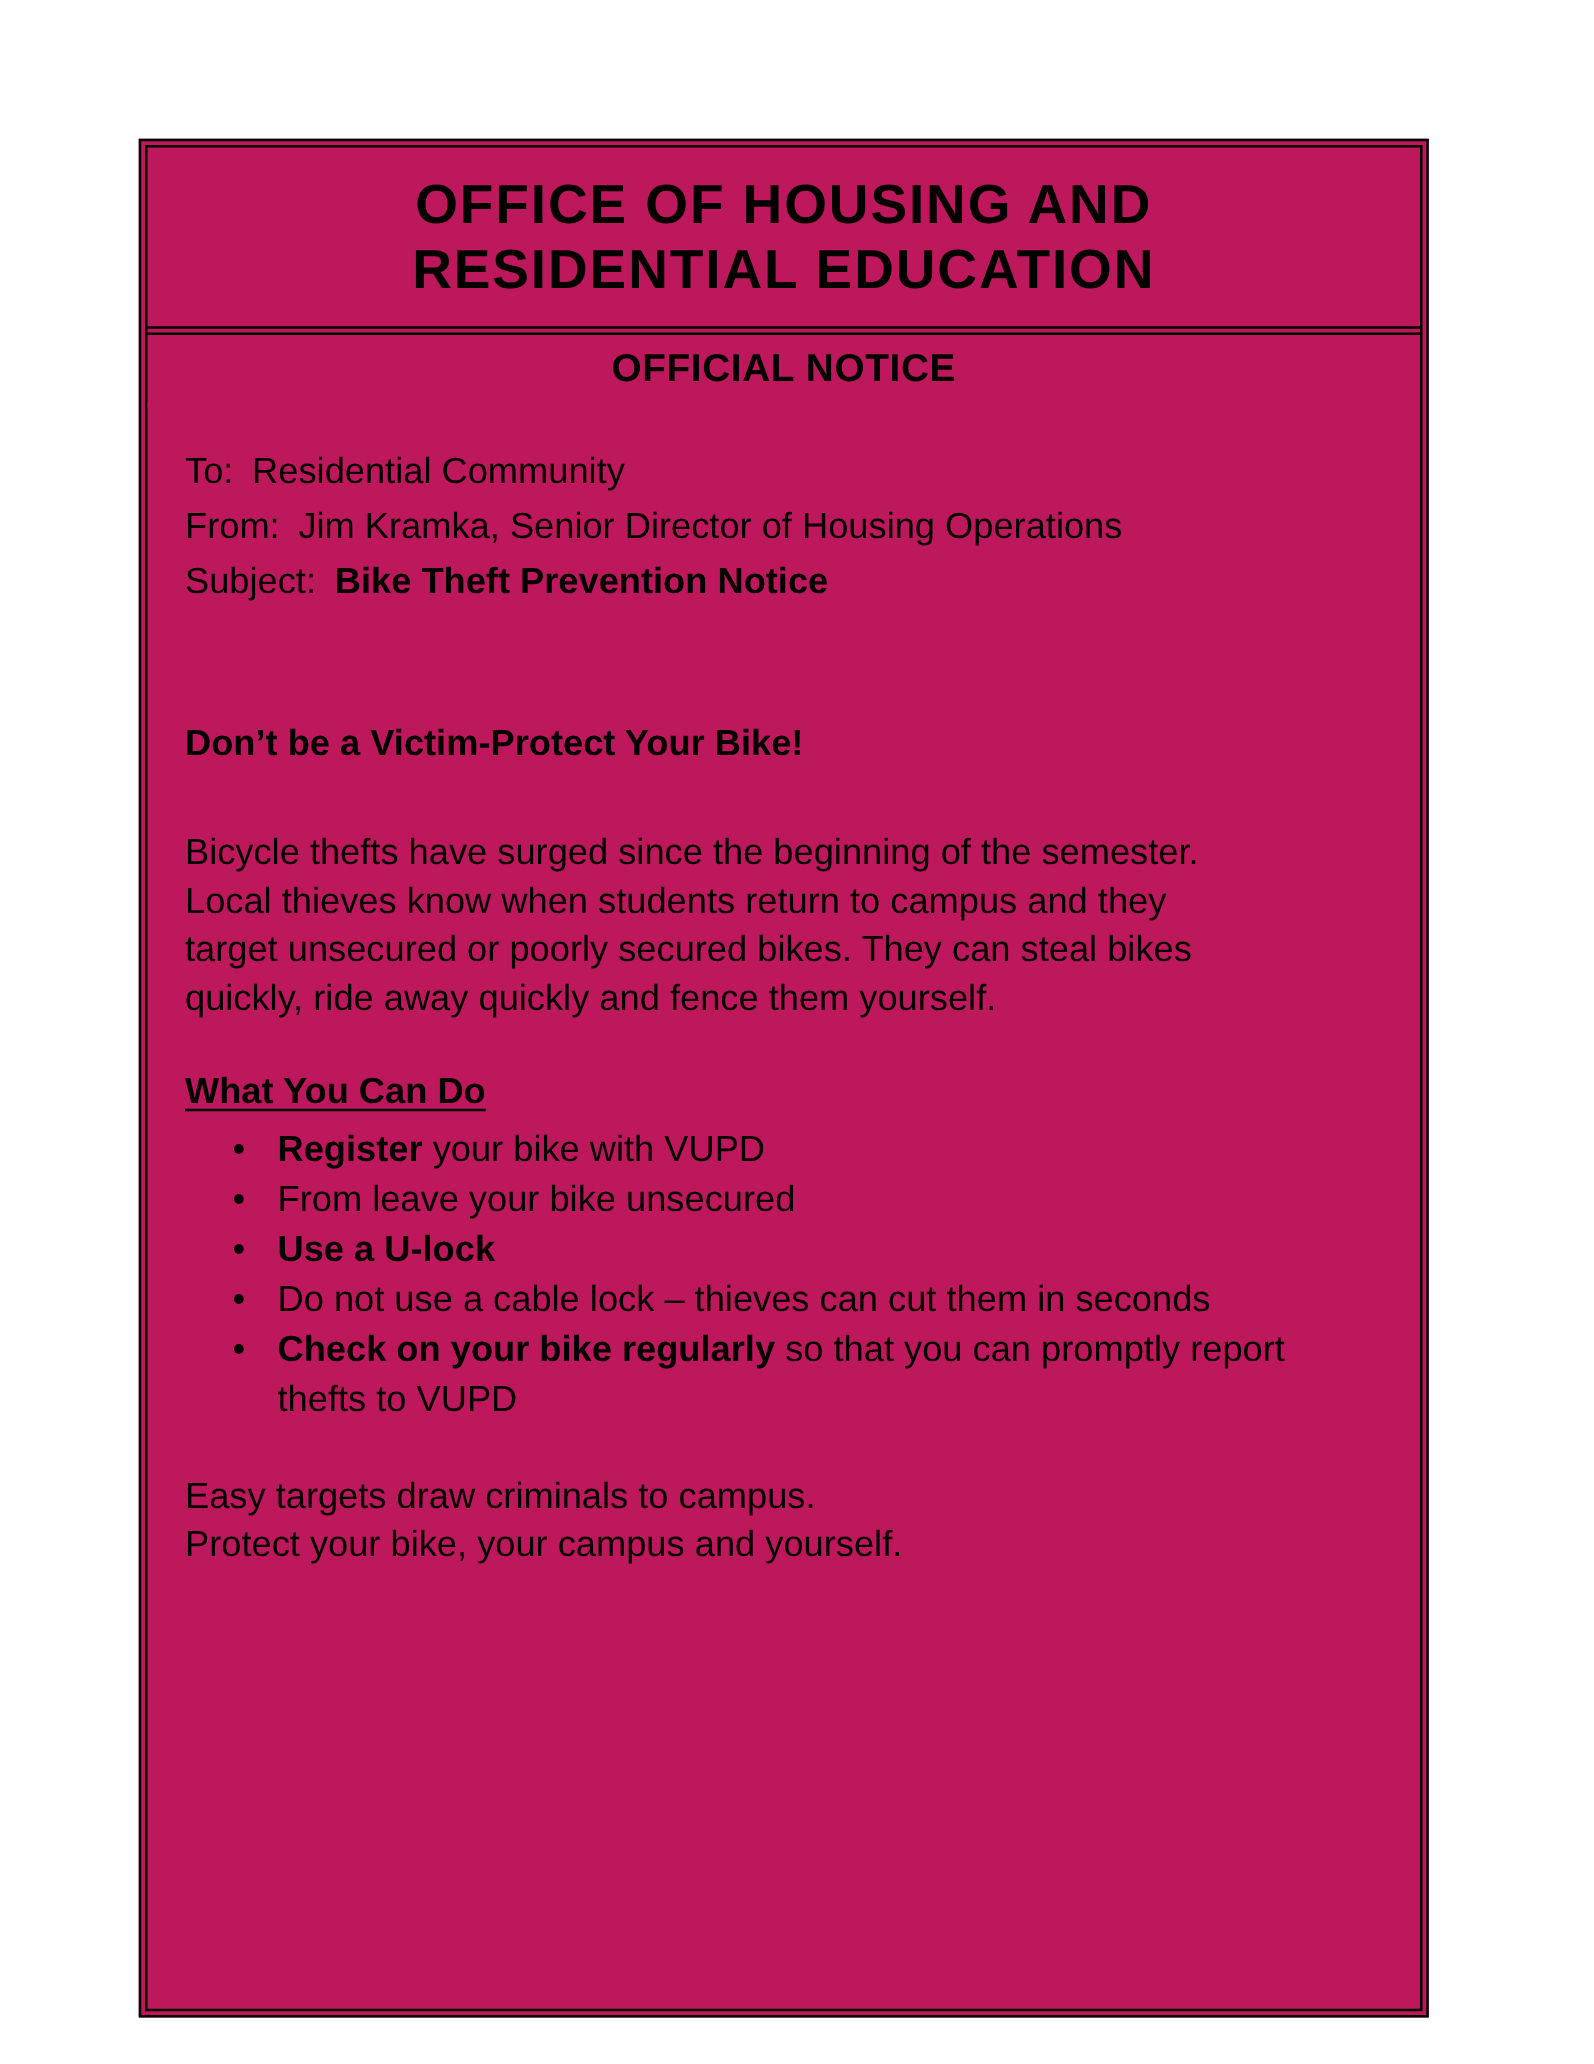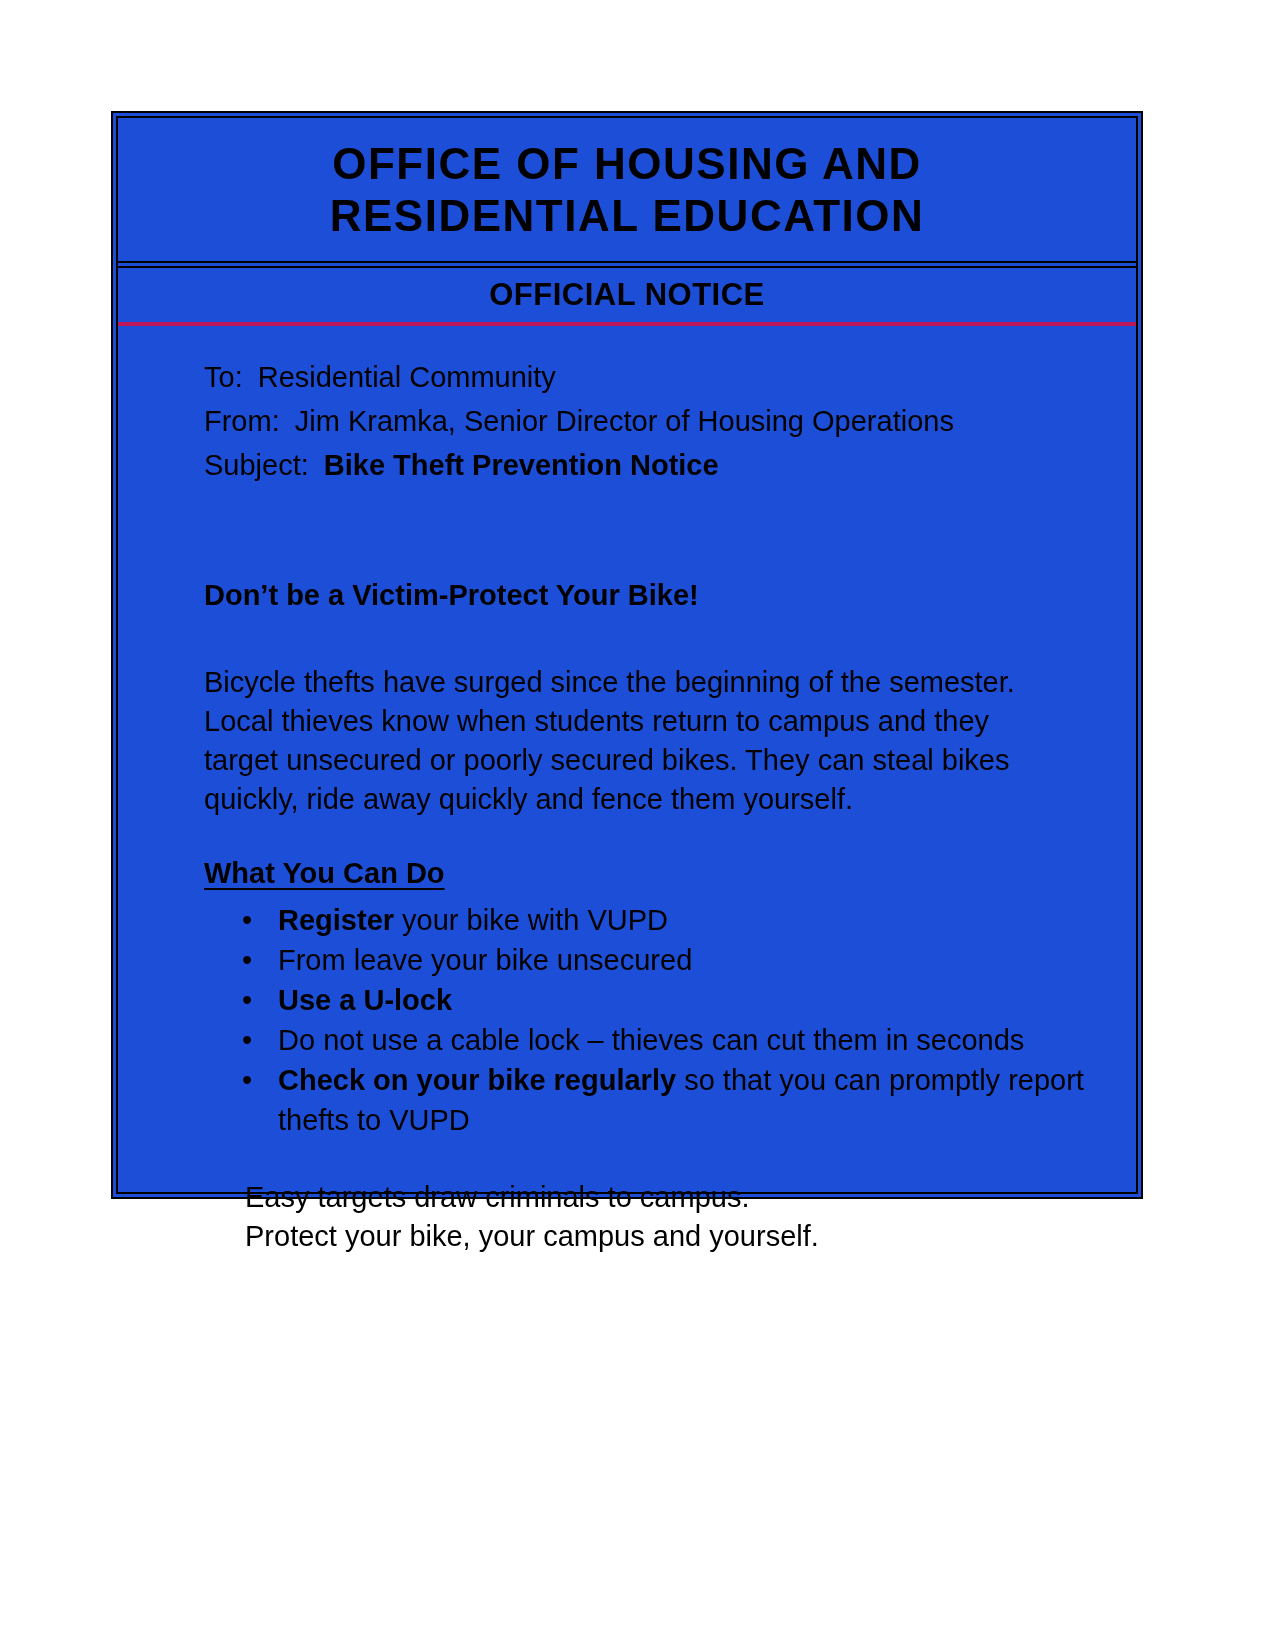--- a/index.html
+++ b/index.html
@@ -10,23 +10,23 @@
     background: #ffffff;
     color: #000000;
     font-family: "Liberation Sans", "DejaVu Sans", sans-serif;
     position: relative;
   }
   .notice-box {
     position: absolute;
     left: 111px;
     top: 111px;
     width: 1032px;
-    height: 1088px;
+    height: 1503px;
     border: 7px double #000000;
-    background: #1d4ed8;
+    background: #be185d;
   }
   .header {
     height: 150px;
     border-bottom: 7px double #000000;
     display: flex;
     flex-direction: column;
     align-items: center;
     justify-content: center;
   }
   .title-line {
@@ -40,21 +40,21 @@
     height: 58px;
     border-bottom: 4px solid #be185d;
     display: flex;
     align-items: center;
     justify-content: center;
     font-weight: bold;
     font-size: 31px;
     letter-spacing: 0.5px;
   }
   .doc-body {
-    padding: 32px 50px 0 86px;
+    padding: 32px 50px 0 30px;
     font-size: 29px;
   }
   .memo-line { line-height: 39px; margin-bottom: 5px; white-space: nowrap; }
   .memo-value { margin-left: 15px; }
   .memo-line.subject .memo-value { font-weight: bold; }
   .headline {
     margin-top: 91px;
     font-weight: bold;
     line-height: 39px;
     white-space: nowrap;
@@ -79,21 +79,21 @@
     line-height: 40px;
   }
   ul.bullets li::before {
     content: "\2022";
     position: absolute;
     left: -36px;
     top: 0;
     font-size: 29px;
   }
   .b { font-weight: bold; }
-  .closing { margin-top: 38px; margin-left: 41px; }
+  .closing { margin-top: 38px; }
   .closing-line { line-height: 39px; white-space: nowrap; }
 </style>
 </head>
 <body>
 
 <div class="notice-box">
 
   <div class="header">
     <div class="title-line">OFFICE OF HOUSING AND</div>
     <div class="title-line">RESIDENTIAL EDUCATION</div>

